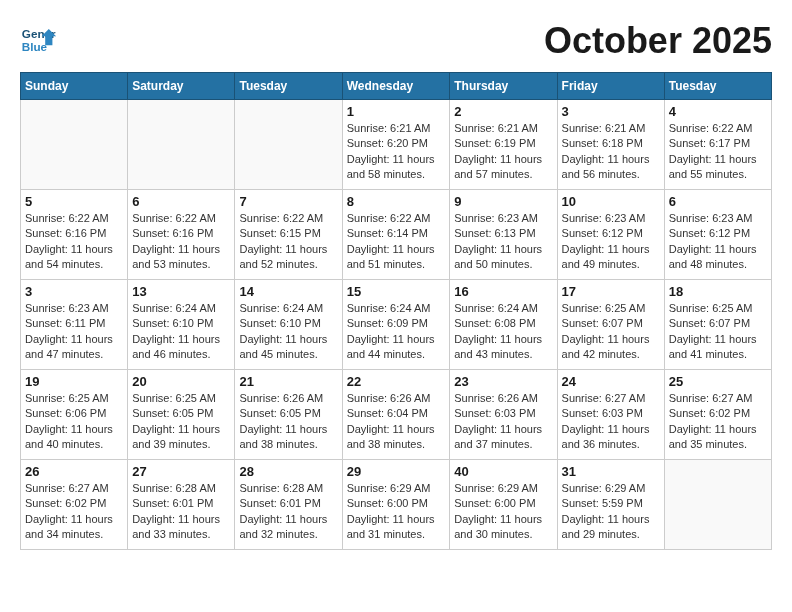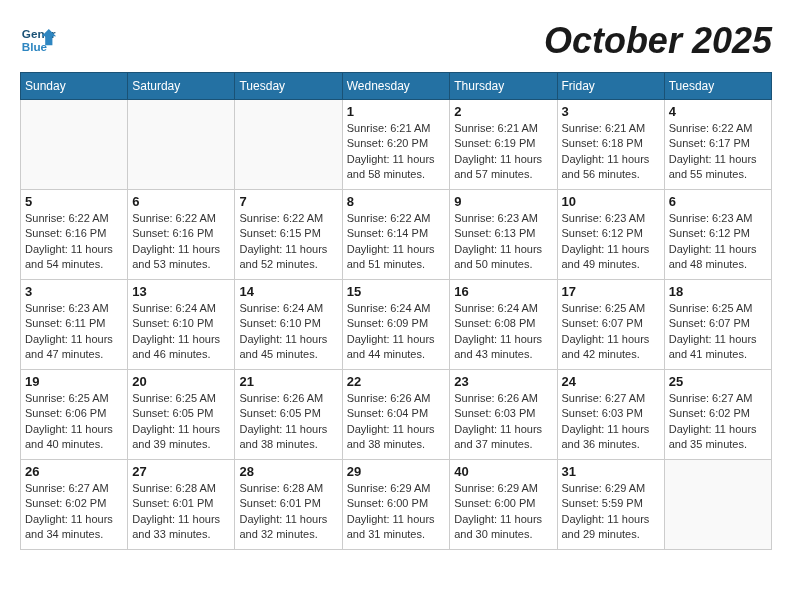--- a/index.html
+++ b/index.html
@@ -20,21 +20,20 @@
       display: flex;
       align-items: center;
       gap: 4px;
     }
     .logo-icon {
       width: 36px;
       height: 36px;
     }
     .title-area {
       text-align: right;
-      font-style: italic;
     }
     .month-title {
       font-size: 36px;
       font-weight: bold;
       color: #1a1a1a;
     }
     .location-title {
       font-size: 16px;
       color: #555;
     }
@@ -42,21 +41,21 @@
       width: 100%;
       border-collapse: collapse;
       font-size: 11px;
     }
     .calendar th {
       background-color: #2471a3;
       color: #fff;
       padding: 6px 4px;
       text-align: left;
       font-size: 12px;
-      font-weight: normal;
+      font-weight: bold;
       border: 1px solid #1a5276;
     }
     .calendar td {
       border: 1px solid #ccc;
       vertical-align: top;
       padding: 4px;
       width: 108px;
       min-height: 80px;
       background: #fff;
     }

